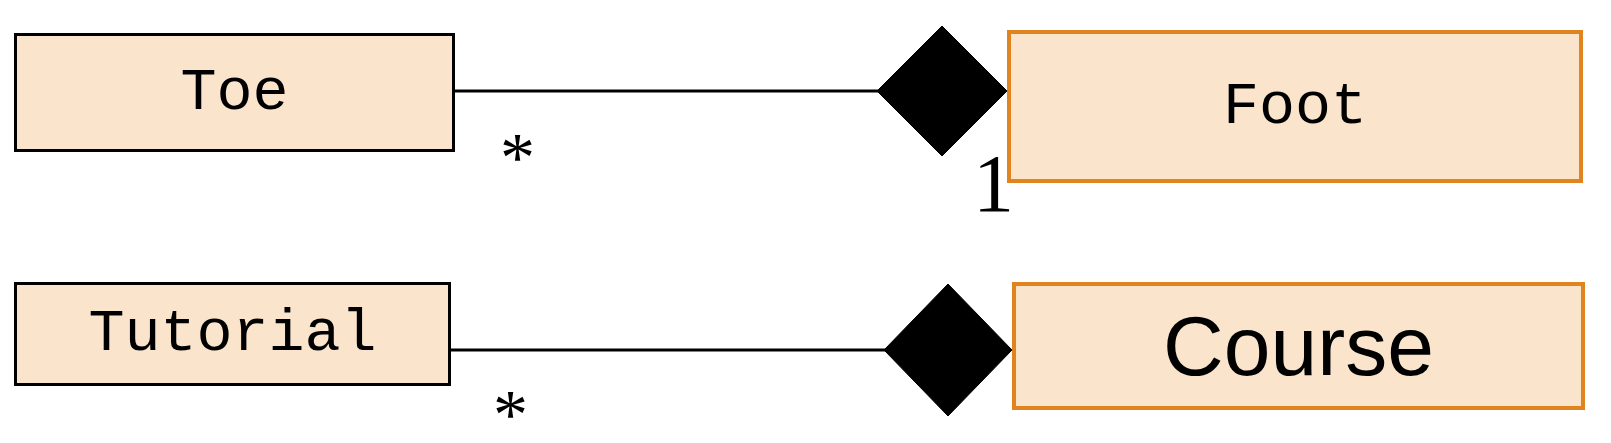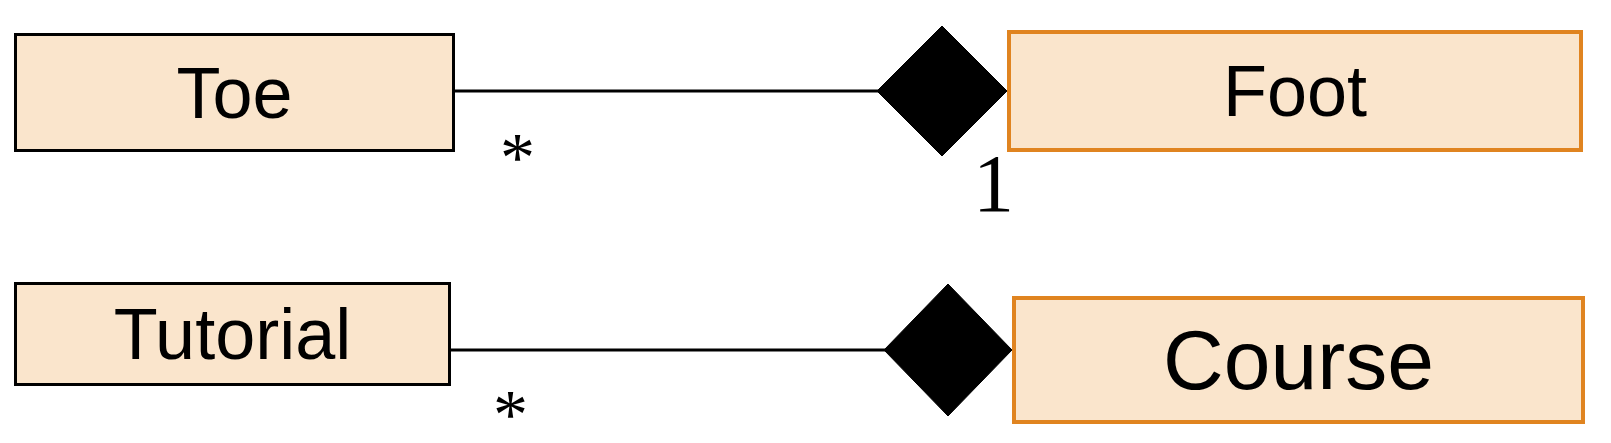--- a/index.html
+++ b/index.html
@@ -20,22 +20,22 @@
     position: absolute;
     display: flex;
     align-items: center;
     justify-content: center;
     background: #FAE5CC;
     box-sizing: border-box;
   }
   .class-box.part-box { border: 3px solid #000000; }
   .class-box.whole-box { border: 4px solid #E08420; }
   .serif-label {
-    font-family: Liberation Sans, sans-serif;
-    font-size: 72px;
+    font-family: Liberation Mono, monospace;
+    font-size: 60px;
     color: #000000;
     line-height: 1;
     white-space: nowrap;
   }
   .sans-label {
     font-family: "Liberation Sans", "DejaVu Sans", sans-serif;
     font-size: 84px;
     color: #000000;
     line-height: 1;
     white-space: nowrap;
@@ -65,31 +65,31 @@
     <g>
       <line x1="451" y1="350" x2="888" y2="350"></line>
       <polygon points="884,350 948,284 1012,350 948,416"></polygon>
     </g>
   </svg>
 
   <div class="class-box part-box" style="left:14px; top:33px; width:441px; height:119px;">
     <span class="serif-label">Toe</span>
   </div>
 
-  <div class="class-box whole-box" style="left:1007px; top:30px; width:576px; height:122px;">
+  <div class="class-box whole-box" style="left:1007px; top:30px; width:576px; height:153px;">
     <span class="serif-label">Foot</span>
   </div>
 
   <div class="multiplicity mult-star" style="left:500px; top:123px;">*</div>
 
   <div class="multiplicity mult-one" style="left:973px; top:143px;">1</div>
 
   <div class="class-box part-box" style="left:14px; top:282px; width:437px; height:104px;">
     <span class="serif-label">Tutorial</span>
   </div>
 
-  <div class="class-box whole-box" style="left:1012px; top:296px; width:573px; height:128px;">
+  <div class="class-box whole-box" style="left:1012px; top:282px; width:573px; height:128px;">
     <span class="sans-label">Course</span>
   </div>
 
   <div class="multiplicity mult-star" style="left:493px; top:380px;">*</div>
 
 </div>
 
 </body></html>

